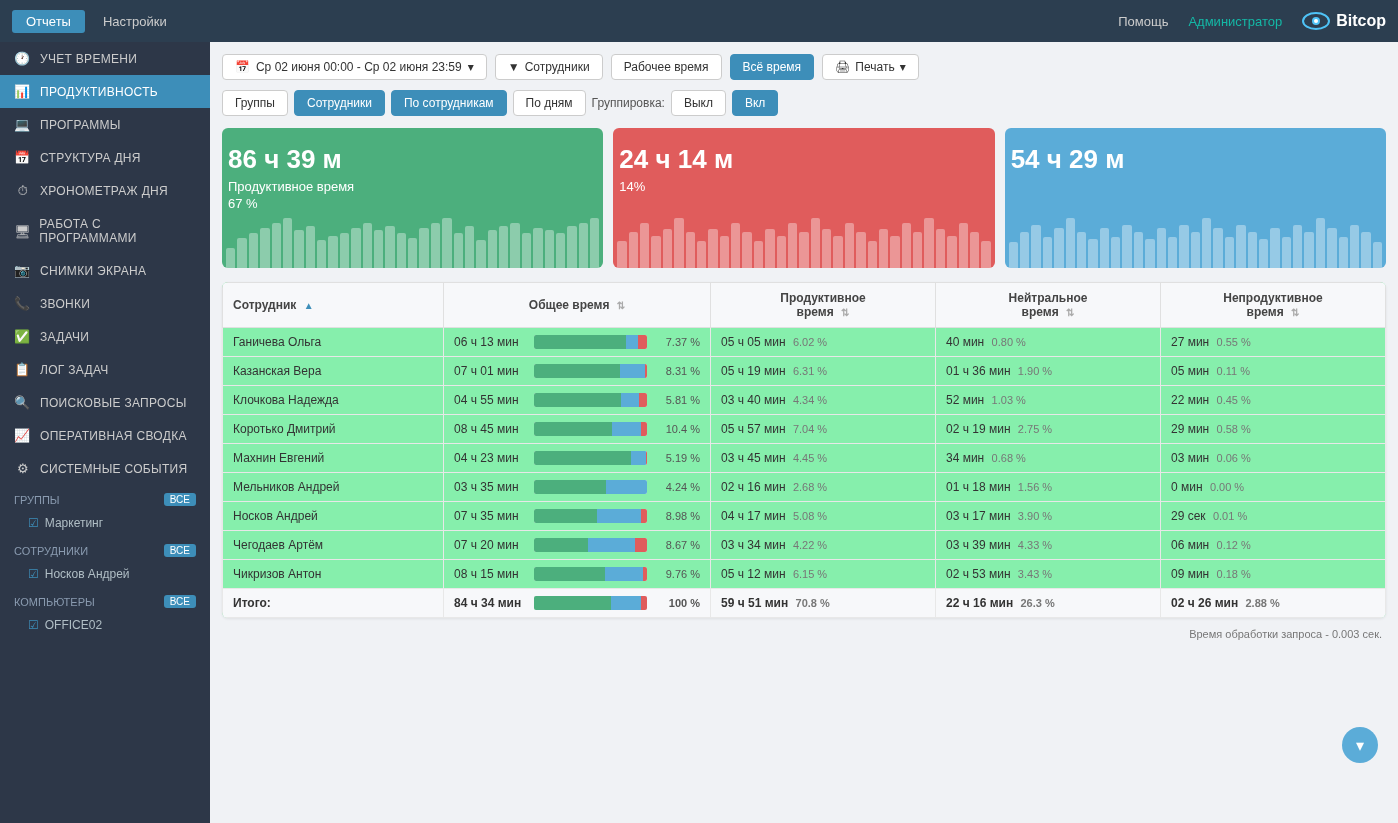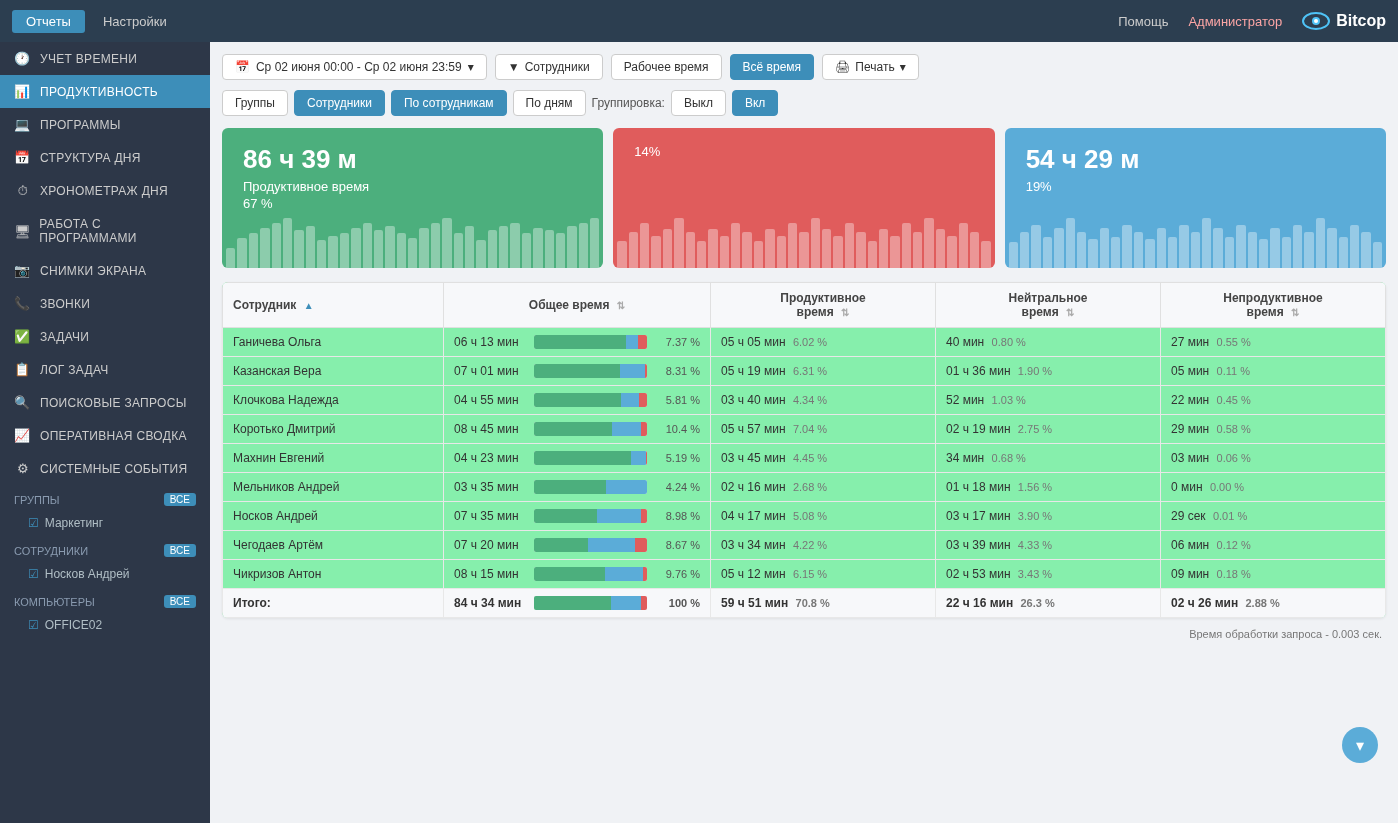--- a/index.html
+++ b/index.html
@@ -18,21 +18,21 @@
       background: transparent;
       border: none;
       color: #ccc;
       padding: 4px 14px;
       cursor: pointer;
       font-size: 13px;
       border-radius: 3px;
     }
     .top-nav-btn.active { background: #3d8eb9; color: #fff; }
     .top-nav-right { margin-left: auto; display: flex; align-items: center; gap: 20px; color: #ccc; font-size: 13px; }
-    .top-nav-right .admin { cursor: pointer; color: #fca5a5; }
+    .top-nav-right .admin { cursor: pointer; color: #14b8a6; }
     .top-nav-logo { display: flex; align-items: center; gap: 6px; color: #fff; font-size: 16px; font-weight: bold; }
     .logo-eye { width: 28px; height: 18px; display: inline-flex; align-items: center; justify-content: center; }
 
     
     .main-layout { display: flex; height: calc(100vh - 42px); }
 
     
     .sidebar {
       width: 210px;
       background: #2d3748;
@@ -128,21 +128,21 @@
 
     
     .summary-cards {
       display: flex;
       gap: 10px;
       margin-bottom: 14px;
     }
     .card {
       flex: 1;
       border-radius: 6px;
-      padding: 16px 21px 0;
+      padding: 16px 6px 0;
       color: #fff;
       position: relative;
       overflow: hidden;
       min-height: 140px;
     }
     .card.green { background: #4caf7d; }
     .card.red { background: #e05c5c; }
     .card.blue { background: #5bacd8; }
     .card-time { font-size: 26px; font-weight: bold; margin-bottom: 4px; }
     .card-label { font-size: 13px; margin-bottom: 2px; }
@@ -409,20 +409,21 @@
             <div class="card-bar" style="height:70%"></div>
             <div class="card-bar" style="height:80%"></div>
             <div class="card-bar" style="height:76%"></div>
             <div class="card-bar" style="height:70%"></div>
             <div class="card-bar" style="height:84%"></div>
             <div class="card-bar" style="height:90%"></div>
             <div class="card-bar" style="height:100%"></div>
           </div>
   </div>
         <div class="card red">
+    <div class="card-time">24 ч 14 м</div>
     <div class="card-pct">14%</div>
     <div class="card-bars">
             <div class="card-bar" style="height:53.57142857142857%"></div>
             <div class="card-bar" style="height:71.42857142857143%"></div>
             <div class="card-bar" style="height:89.28571428571429%"></div>
             <div class="card-bar" style="height:64.28571428571429%"></div>
             <div class="card-bar" style="height:78.57142857142857%"></div>
             <div class="card-bar" style="height:100%"></div>
             <div class="card-bar" style="height:71.42857142857143%"></div>
             <div class="card-bar" style="height:53.57142857142857%"></div>
@@ -448,21 +449,20 @@
             <div class="card-bar" style="height:100%"></div>
             <div class="card-bar" style="height:78.57142857142857%"></div>
             <div class="card-bar" style="height:64.28571428571429%"></div>
             <div class="card-bar" style="height:89.28571428571429%"></div>
             <div class="card-bar" style="height:71.42857142857143%"></div>
             <div class="card-bar" style="height:53.57142857142857%"></div>
           </div>
   </div>
         <div class="card blue">
     <div class="card-time">54 ч 29 м</div>
-    <div class="card-pct">19%</div>
     <div class="card-bars">
             <div class="card-bar" style="height:51.42857142857142%"></div>
             <div class="card-bar" style="height:71.42857142857143%"></div>
             <div class="card-bar" style="height:85.71428571428571%"></div>
             <div class="card-bar" style="height:62.857142857142854%"></div>
             <div class="card-bar" style="height:80%"></div>
             <div class="card-bar" style="height:100%"></div>
             <div class="card-bar" style="height:71.42857142857143%"></div>
             <div class="card-bar" style="height:57.14285714285714%"></div>
             <div class="card-bar" style="height:80%"></div>

